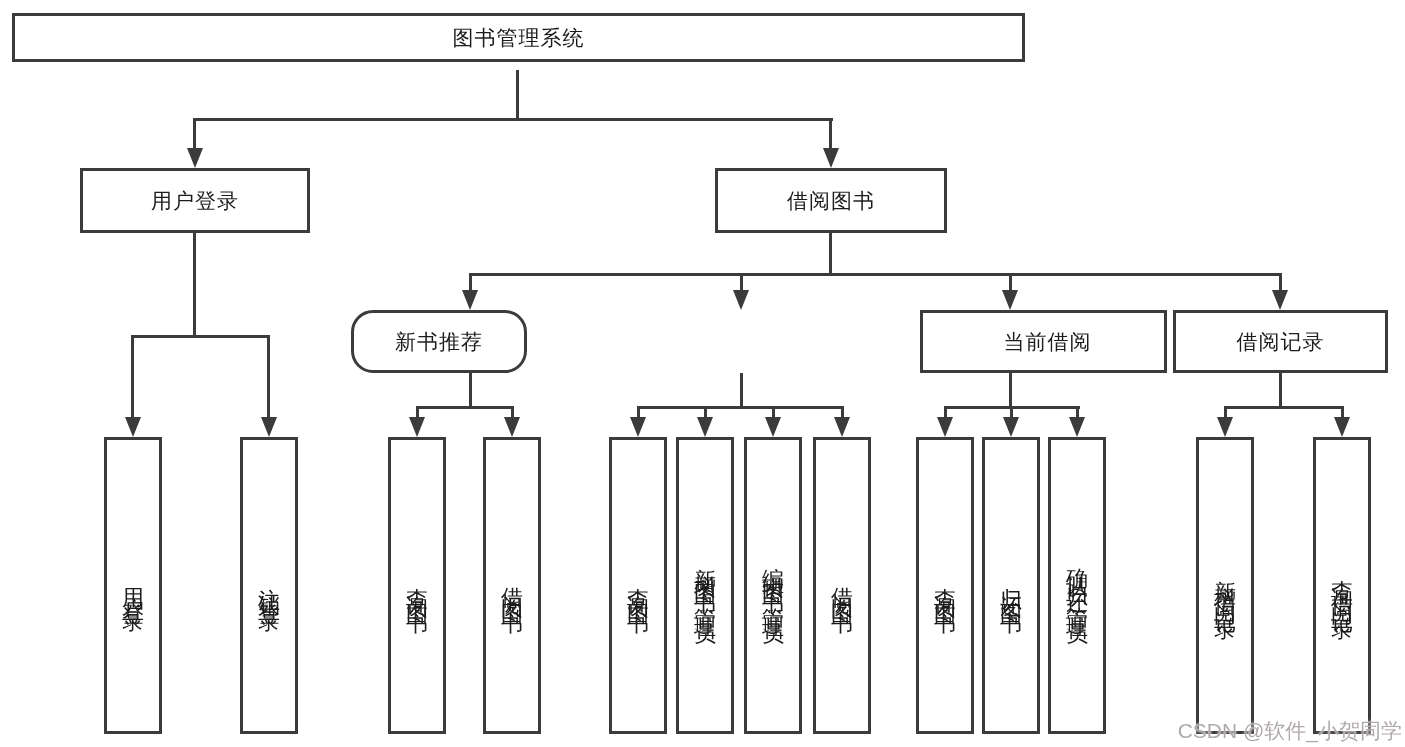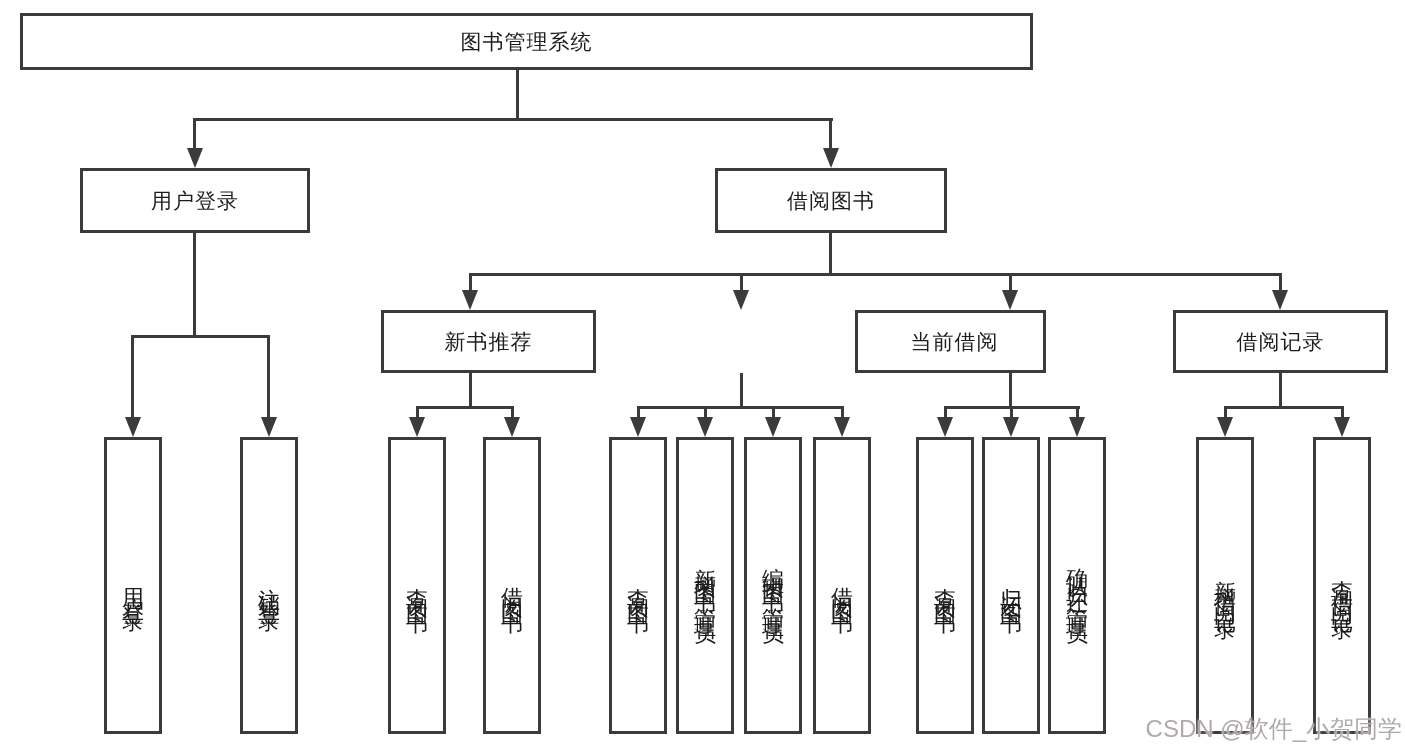--- a/index.html
+++ b/index.html
@@ -54,41 +54,41 @@
     width: 0;
     height: 0;
     border-left: 8px solid transparent;
     border-right: 8px solid transparent;
     border-top: 20px solid #3b3b3b;
   }
   .watermark {
     position: absolute;
     right: 3px;
     bottom: 2px;
-    font-size: 24px;
+    font-size: 21px;
     color: rgba(150, 140, 142, 0.75);
     text-shadow: 0 0 3px rgba(255,255,255,0.95), 0 0 1px rgba(255,255,255,0.9);
     white-space: nowrap;
   }
 </style>
 </head>
 <body>
 
 <div class="canvas">
 
-  <div class="hbox" style="left:20px; top:13px; width:1013px; height:57px;">图书管理系统</div>
+  <div class="hbox" style="left:12px; top:13px; width:1013px; height:49px;">图书管理系统</div>
 
   <div class="hbox" style="left:80px; top:168px; width:230px; height:65px;">用户登录</div>
 
   <div class="hbox" style="left:715px; top:168px; width:232px; height:65px;">借阅图书</div>
 
-  <div class="hbox" style="left:381px; top:310px; width:215px; height:63px;">新书推荐</div>
+  <div class="hbox" style="left:351px; top:310px; width:176px; height:63px;border-radius:22px;">新书推荐</div>
 
 
-  <div class="hbox" style="left:855px; top:310px; width:191px; height:63px;padding-left:8px;">当前借阅</div>
+  <div class="hbox" style="left:920px; top:310px; width:247px; height:63px;padding-left:8px;">当前借阅</div>
 
   <div class="hbox" style="left:1173px; top:310px; width:215px; height:63px;">借阅记录</div>
 
   <div class="vbox" style="left:104px;">
     <span class="vtext">用户登录</span>
   </div>
   <div class="vbox" style="left:240px;">
     <span class="vtext">注销登录</span>
   </div>
 

